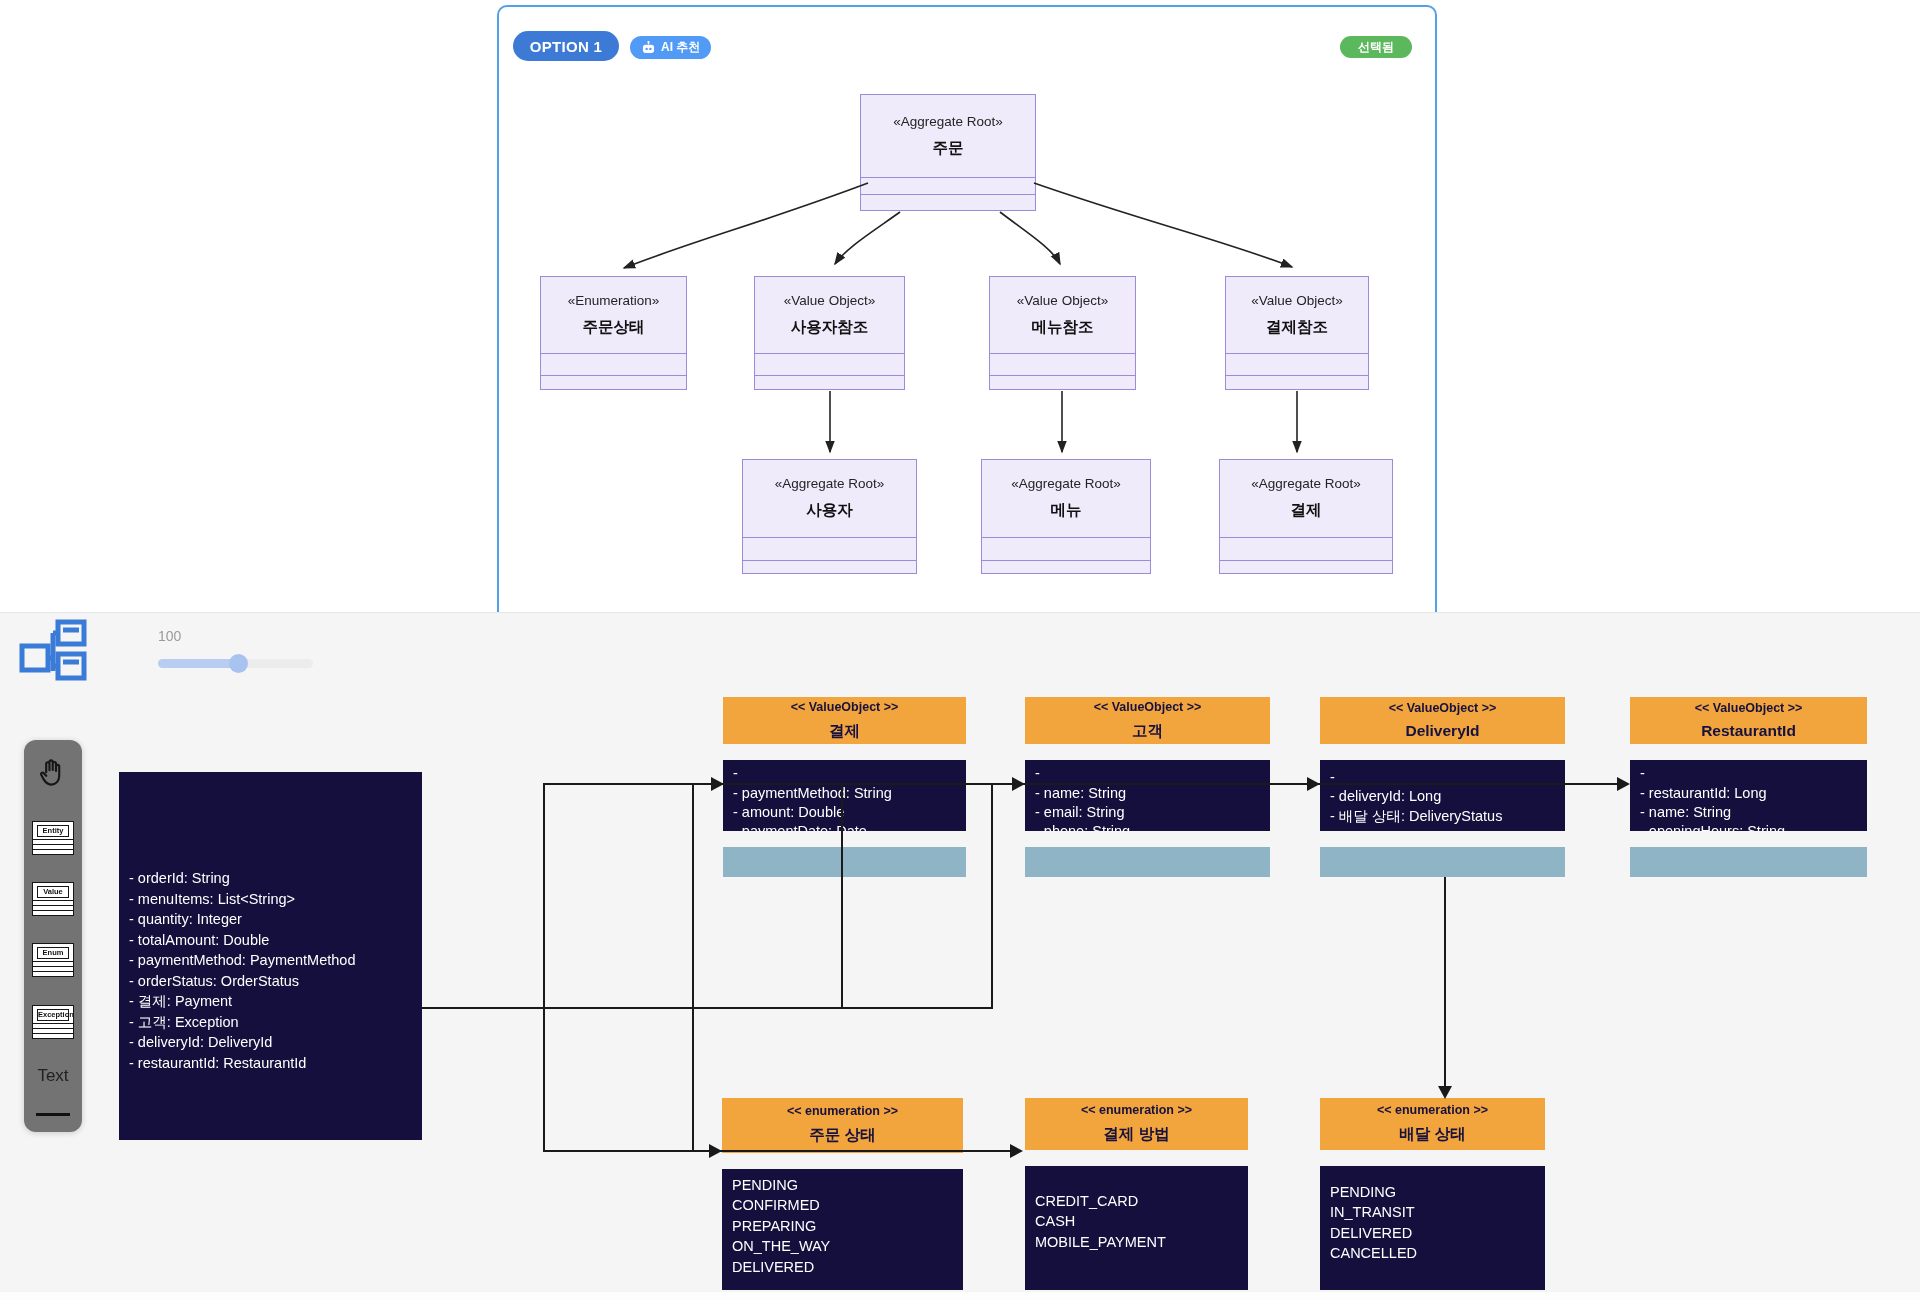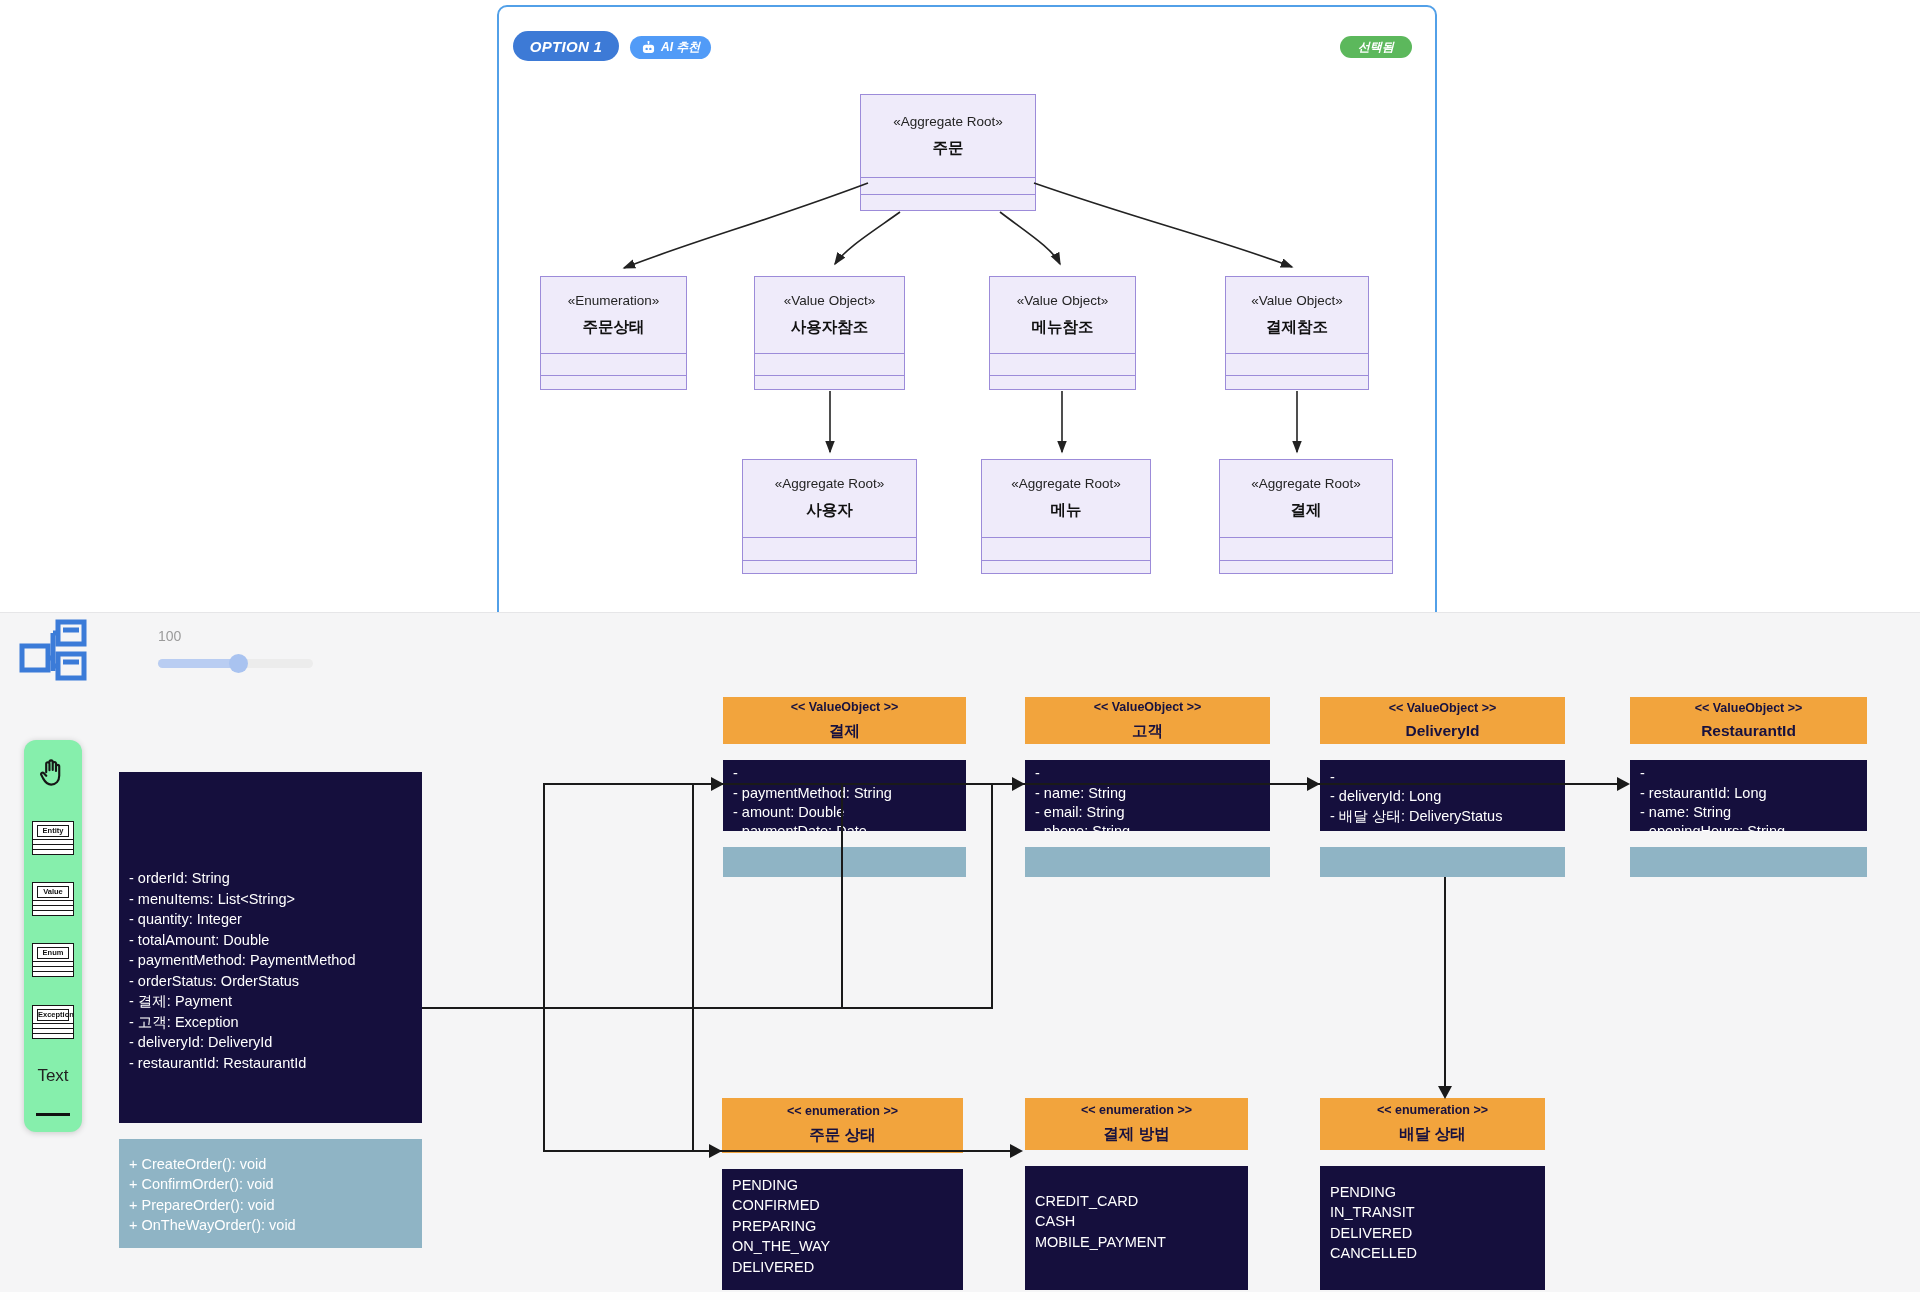--- a/index.html
+++ b/index.html
@@ -5,21 +5,21 @@
   html,body{margin:0;padding:0;background:#fff;}
   .screen{position:relative;width:1920px;height:1300px;overflow:hidden;
           font-family:"Liberation Sans","DejaVu Sans",sans-serif;}
   .abs{position:absolute;}
 
   
   .top-area{position:absolute;left:0;top:0;width:1920px;height:612px;background:#ffffff;}
   .panel{position:absolute;left:497px;top:5px;width:936px;height:640px;
          border:2px solid #52A0E8;border-radius:10px;background:#fff;}
   .pill{display:inline-flex;align-items:center;justify-content:center;border-radius:999px;
-        color:#fff;font-weight:700;font-style:italic;}
+        color:#fff;font-weight:700;}
   .opt-pill{position:absolute;left:513px;top:31px;width:106px;height:30px;background:#3D7AD6;
             font-size:15px;letter-spacing:.3px;}
   .ai-pill{position:absolute;left:630px;top:36px;height:23px;padding:0 11px;background:#519BF7;
            font-size:12px;gap:5px;font-weight:600;}
   .sel-pill{position:absolute;left:1340px;top:36px;width:72px;height:22px;background:#5CB85C;
             font-size:12px;font-weight:600;}
 
   .mini-box{position:absolute;background:#EFEBFA;border:1.6px solid #9C8BD9;
             display:flex;flex-direction:column;box-sizing:border-box;}
   .mini-name{flex:1;display:flex;flex-direction:column;align-items:center;justify-content:center;gap:9px;}
@@ -30,21 +30,21 @@
   
   .editor-area{position:absolute;left:0;top:612px;width:1920px;height:688px;
                background:#F5F5F6;border-top:1px solid #E6E6E8;}
   .bottom-strip{position:absolute;left:0;top:1292px;width:1920px;height:8px;background:#fdfdfd;}
 
   .zoom-label{position:absolute;left:158px;top:628px;font-size:14px;color:#9b9b9b;}
   .slider{position:absolute;left:158px;top:659px;width:155px;height:9px;border-radius:6px;background:#ECECEC;}
   .slider-fill{position:absolute;left:0;top:0;height:9px;width:80px;border-radius:6px;background:#B9CDF2;}
   .slider-thumb{position:absolute;left:71px;top:-5px;width:19px;height:19px;border-radius:50%;background:#A9C3F0;}
 
-  .palette{position:absolute;left:24px;top:740px;width:58px;height:392px;background:#86efac;
+  .palette{position:absolute;left:24px;top:740px;width:58px;height:392px;background:#737373;
            border-radius:12px;box-shadow:0 1px 6px rgba(0,0,0,.18);
            display:flex;flex-direction:column;align-items:center;justify-content:space-between;
            padding:16px 0;box-sizing:border-box;}
   .tool-box{width:42px;border:1.7px solid #161616;background:#fff;box-sizing:border-box;}
   .tool-box .tb-label{display:block;margin:3px auto 2px auto;width:30px;border:1.3px solid #161616;
            font-size:7.5px;font-weight:700;text-align:center;line-height:10px;color:#111;}
   .tool-box .tb-row{height:4px;border-top:1.4px solid #161616;}
   .text-tool{font-size:17px;color:#222;}
   .line-tool{width:34px;height:3px;background:#111;}
 
@@ -235,26 +235,20 @@
         <div class="row">- menuItems: List&lt;String&gt;</div>
         <div class="row">- quantity: Integer</div>
         <div class="row">- totalAmount: Double</div>
         <div class="row">- paymentMethod: PaymentMethod</div>
         <div class="row">- orderStatus: OrderStatus</div>
         <div class="row">- 결제: Payment</div>
         <div class="row">- 고객: Exception</div>
         <div class="row">- deliveryId: DeliveryId</div>
         <div class="row">- restaurantId: RestaurantId</div>
       </div>
-    <div class="mt" style="height:116px;padding-top:15px;">
-        <div class="row">+ CreateOrder(): void</div>
-        <div class="row">+ ConfirmOrder(): void</div>
-        <div class="row">+ PrepareOrder(): void</div>
-        <div class="row">+ OnTheWayOrder(): void</div>
-      </div>
   </div>
 
   <div class="uml" style="left:723px;top:697px;width:243px;height:180px;">
     <div class="hd" style="height:58px;">
       <span class="st">&lt;&lt; ValueObject &gt;&gt;</span>
       <span class="nm">결제</span>
     </div>
     <div class="bd" style="height:85px;padding-top:4px;">
         <div class="row-tight">-</div>
         <div class="row-tight">- paymentMethod: String</div>

